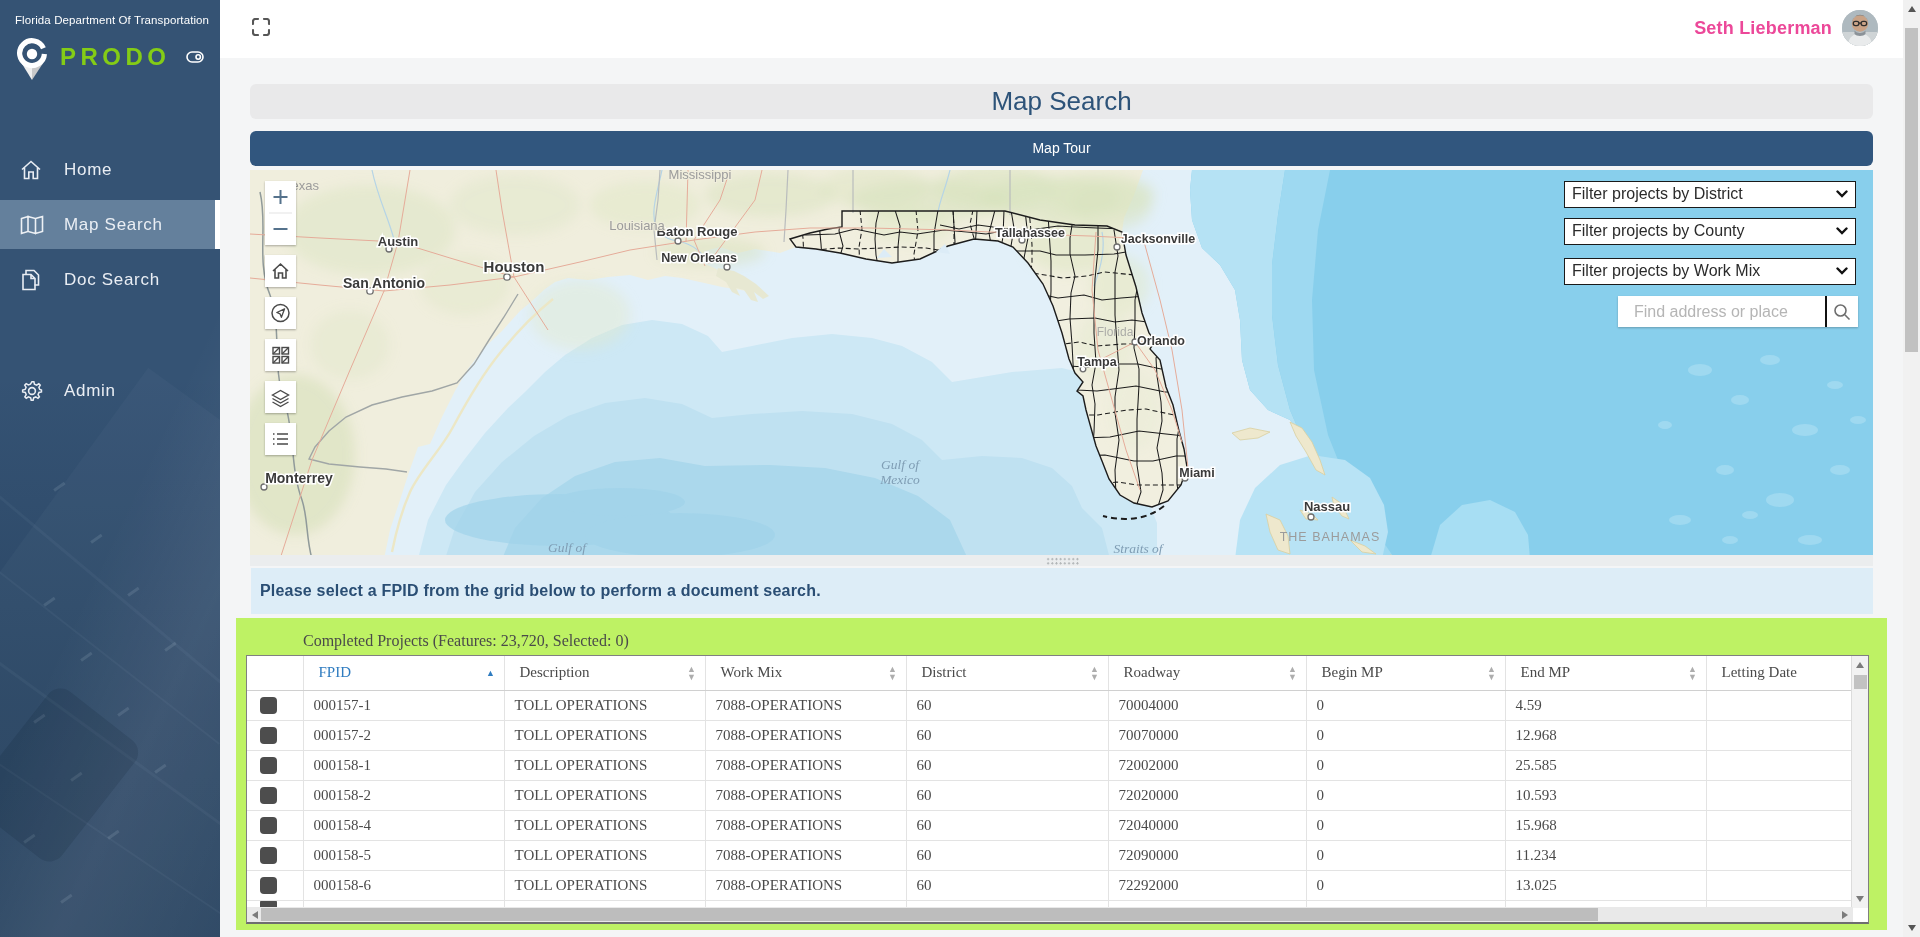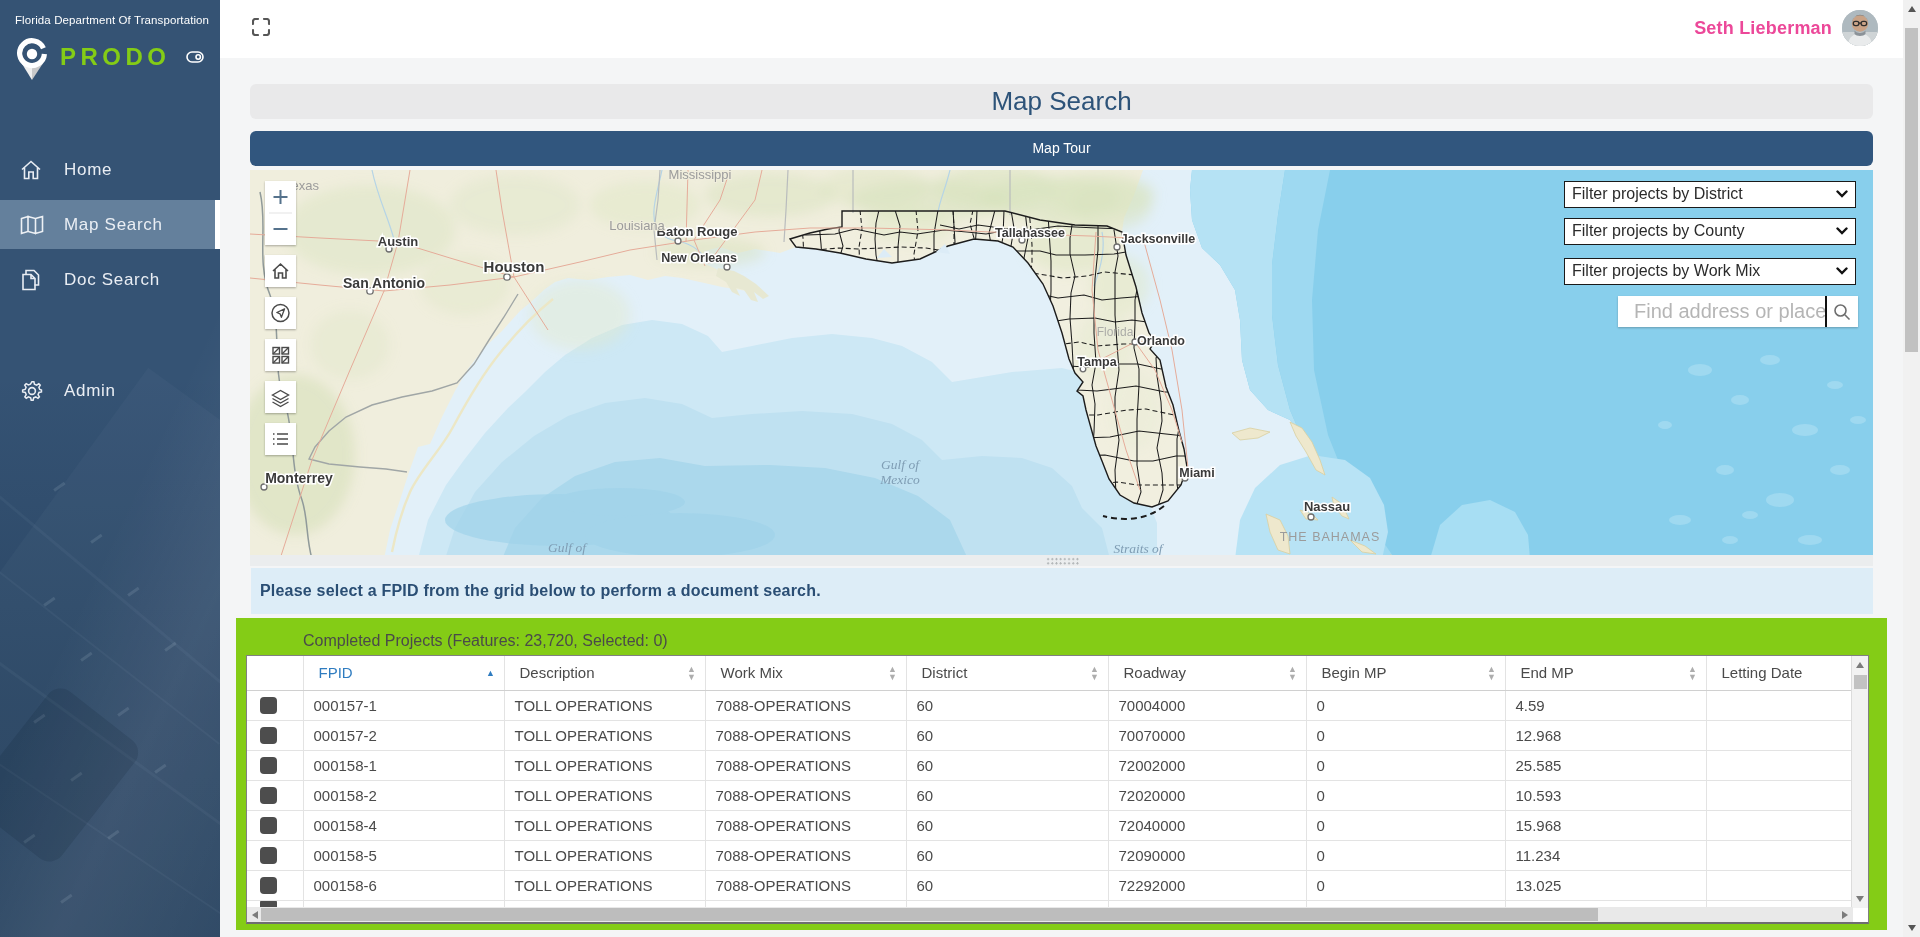--- a/index.html
+++ b/index.html
@@ -33,30 +33,30 @@
   #avatar { position:absolute; right:25px; top:10px; width:36px; height:36px; border-radius:50%; overflow:hidden; background:#b9c3c9; }
   
   #title-bar { position:absolute; left:250px; top:84px; width:1623px; height:35px; background:#e9e9ea; border-radius:6px; text-align:center; color:#2d5379; font-size:26px; line-height:34px; }
   #tour-bar { position:absolute; left:250px; top:131px; width:1623px; height:35px; background:#31567e; border-radius:6px; text-align:center; color:#fff; font-size:14px; line-height:35px; }
   
   #map { position:absolute; left:250px; top:170px; width:1623px; height:385px; overflow:hidden; background:#d5e8f2; }
   
   .mapbtn { position:absolute; width:31px; background:#fff; box-shadow:0 1px 2px rgba(0,0,0,0.3); }
   .filter { position:absolute; left:1314px; width:292px; height:27px; background:#fff; border:1.5px solid #1a1a1a; font-size:16px; color:#2b2b2b; line-height:24px; padding-left:7px; }
   .chev { position:absolute; right:7px; top:8px; width:12px; height:8px; }
-  #findbox { position:absolute; left:1368px; top:126px; width:240px; height:31px; background:#fff; font-size:20px; color:#b5b5b5; line-height:31px; padding-left:16px; box-shadow:0 1px 2px rgba(0,0,0,0.25); }
+  #findbox { position:absolute; left:1368px; top:126px; width:240px; height:31px; background:#fff; font-size:16px; color:#b5b5b5; line-height:31px; padding-left:16px; box-shadow:0 1px 2px rgba(0,0,0,0.25); }
   #finddiv { position:absolute; right:31px; top:0; width:2px; height:31px; background:#111; }
   #findmag { position:absolute; right:6px; top:6px; }
   #resize-strip { position:absolute; left:250px; top:555px; width:1623px; height:11px; background:#ebedee; }
   #resize-dots { position:absolute; left:1046px; top:557px; width:33px; height:8px;
      background-image:radial-gradient(circle, #b0b4b6 1px, transparent 1.2px); background-size:4.2px 4.2px; }
   
   #info-bar { position:absolute; left:251px; top:568px; width:1622px; height:46px; background:#ddedf7; color:#2a4e74; font-weight:bold; font-size:16px; letter-spacing:0.2px; line-height:46px; padding-left:9px; }
   
-  #panel { position:absolute; left:236px; top:618px; width:1651px; height:312px; background:#84cc16; }
+  #panel { position:absolute; left:236px; top:618px; width:1651px; height:312px; background:#bef264;font-family:Liberation Serif, serif; }
   #completed { position:absolute; left:67px; top:14px; font-size:16px; color:#4a4a4a; }
   #grid { position:absolute; left:10px; top:37px; width:1623px; height:269px; border:1px solid #808080; border-bottom:2px solid #6e6e6e; background:#fff; overflow:hidden; }
   table.tbl { border-collapse:collapse; table-layout:fixed; width:1604px; font-size:15px; color:#4a4a4a; }
   table.tbl th, table.tbl td { border-right:1px solid #e3e3e3; border-bottom:1px solid #e3e3e3; padding:0 0 0 15px; text-align:left; font-weight:normal; white-space:nowrap; overflow:hidden; }
   table.tbl th { height:34px; border-bottom:1px solid #d0d0d0; position:relative; color:#4a4a4a; }
   table.tbl td { height:30px; padding-left:10px; }
   table.tbl td:first-child, table.tbl th:first-child { padding:0; }
   .sortcaret { position:absolute; right:8px; top:50%; transform:translateY(-50%); width:10px; color:#adadad; font-size:9px; line-height:8px; text-align:center; }
   .chk { width:17px; height:17px; background:#4d4d4d; border-radius:4px; margin-left:13px; }
   #vsb { position:absolute; right:0; top:0; width:17px; height:252px; background:#f2f2f2; border-left:1px solid #dcdcdc; }

